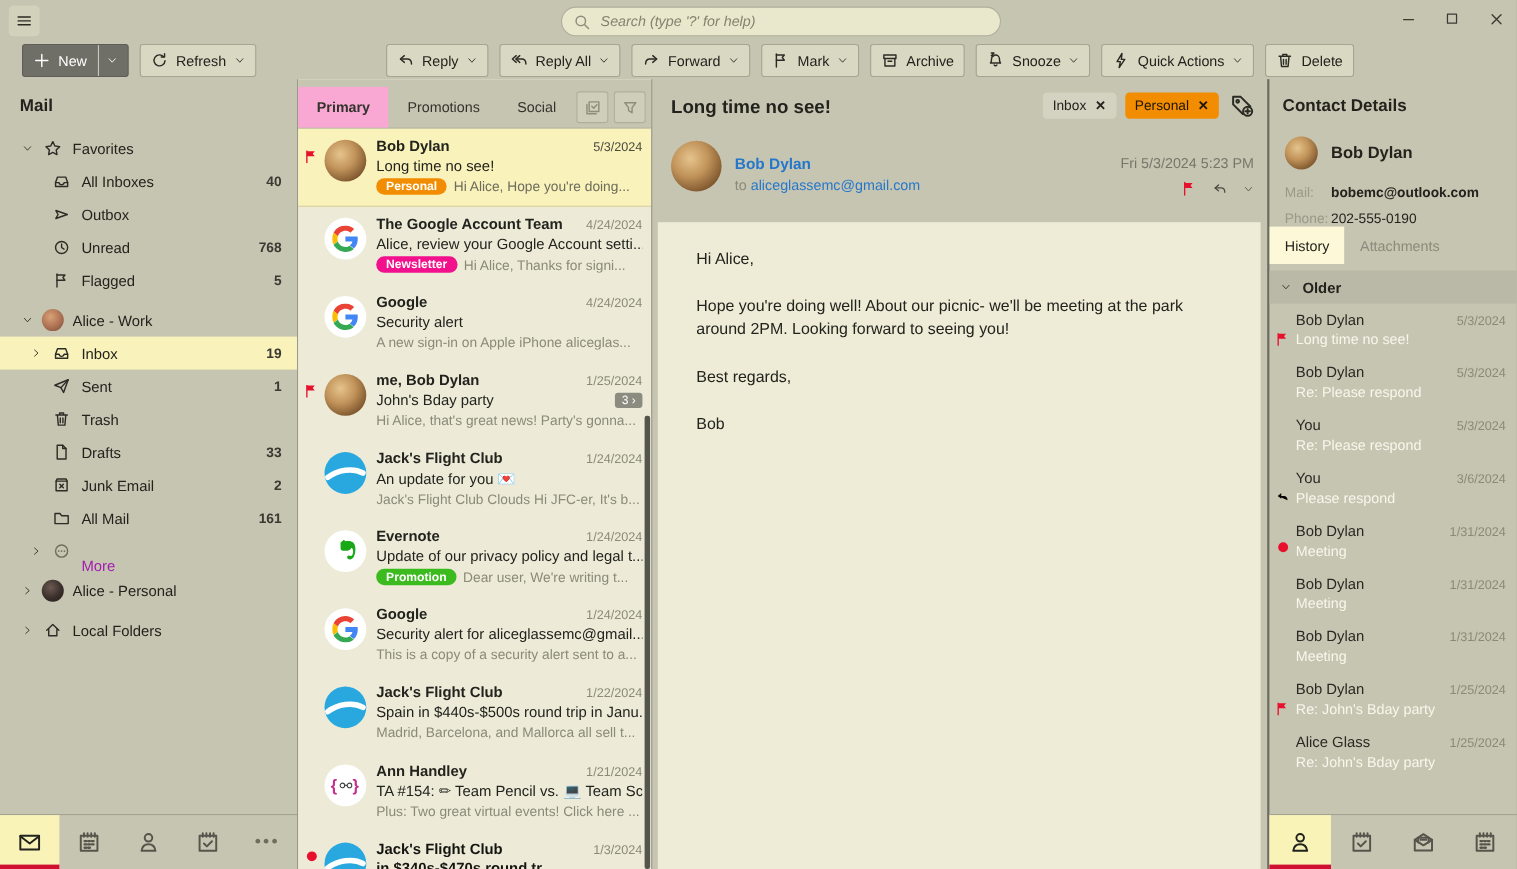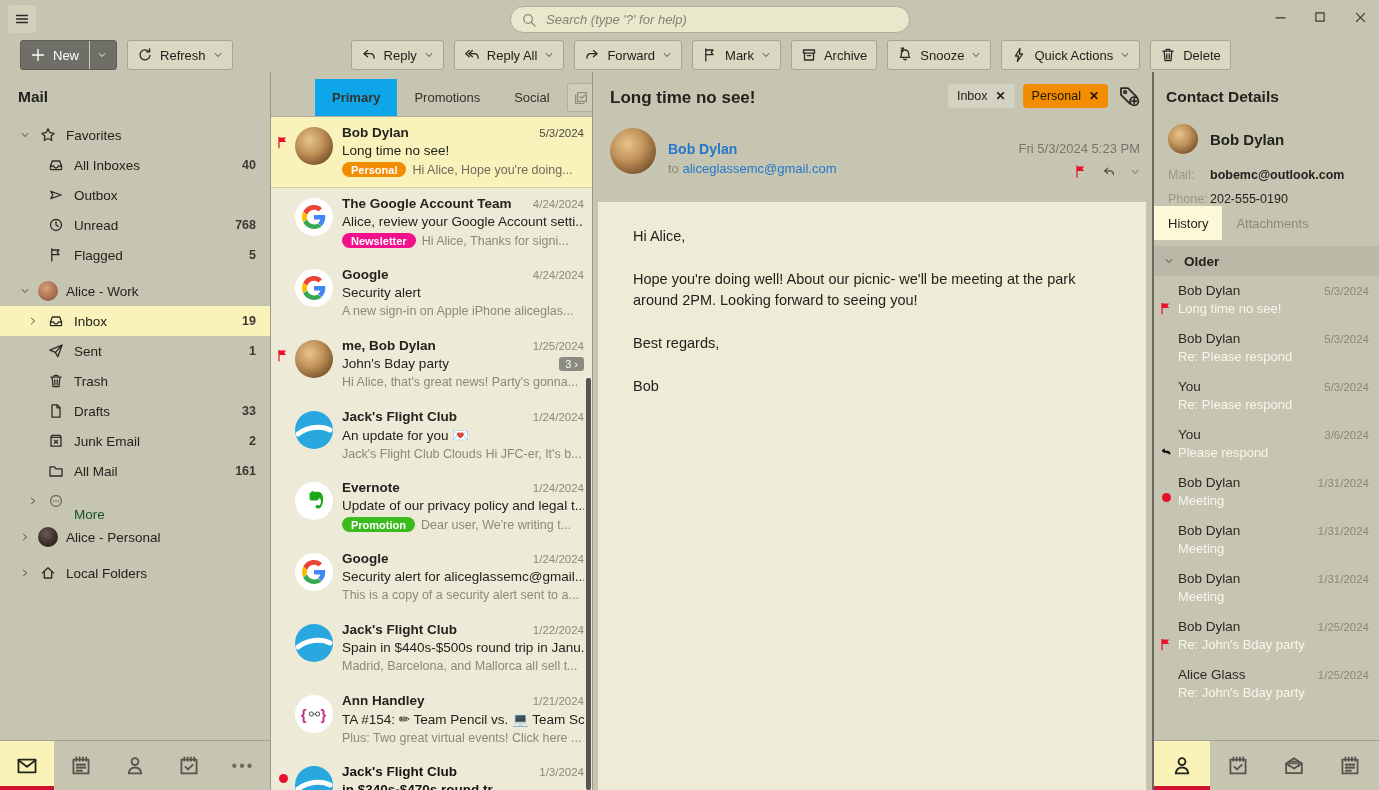--- a/index.html
+++ b/index.html
@@ -39,32 +39,32 @@
   .vline{position:absolute;top:72px;bottom:0;width:1px;background:#9a9989;}
   #sidebar{position:absolute;left:0;top:72px;width:270px;height:668px;overflow:hidden;}
   #sidebar-title{font-size:15.5px;font-weight:bold;padding:16px 0 14px 18px;}
   .srow{height:30px;display:flex;align-items:center;font-size:13.5px;padding-right:14px;}
   .srow .schev{width:22px;margin-left:14px;display:flex;justify-content:center;color:#2d2d27;}
   .srow .sicon{width:24px;display:flex;justify-content:center;color:#2d2d27;margin-right:6px;}
   .srow.lvl1 .schev{margin-left:22px;}
   .srow .slbl{flex:1;white-space:nowrap;overflow:hidden;}
   .srow .scount{font-size:12.5px;font-weight:bold;color:#3a3a32;}
   .srow.sel{background:#f9f2ba;}
-  .srow.muted .slbl{color:#14532d;margin-top:26px;}
+  .srow.muted .slbl{color:#a21caf;margin-top:26px;}
   .srow.muted .sicon{color:#6f6e60;}
   .srow.gap{margin-top:6px;}
   .savatar{width:20px;height:20px;border-radius:50%;}
   .av-alice{background:radial-gradient(circle at 40% 35%,#d9a275 0%,#b4795a 45%,#7c4a37 100%);}
   .av-dark{background:radial-gradient(circle at 40% 35%,#6b5a52 0%,#3b2f2b 55%,#201a18 100%);}
 
   
   #listpane{position:absolute;left:271px;top:72px;width:321px;height:718px;background:#edebd8;overflow:hidden;}
   #tabsrow{height:45px;background:#c6c5b1;display:flex;align-items:flex-end;border-bottom:1px solid #b0af9e;}
   .mtab{height:37px;display:flex;align-items:center;padding:0 17px;font-size:13px;color:#33332c;}
-  .mtab.active{background:#0ea5e9;font-weight:bold;margin-left:44px;}
+  .mtab.active{background:#f9a8d4;font-weight:bold;}
   #tab-tools{margin-left:auto;display:flex;gap:5px;padding:0 5px 4px 0;}
   .toolbtn{width:29px;height:29px;background:#cfceba;border:1px solid #b0af9c;border-radius:3px;
            display:flex;align-items:center;justify-content:center;color:#8f8e7e;}
   .mitem{height:71px;display:flex;padding-top:8px;}
   .mitem.sel{background:#f9f2ba;border-bottom:1px solid #d6cf9e;}
   .mmark{width:24px;display:flex;justify-content:center;padding-top:10px;}
   .mlogo{width:38px;height:38px;border-radius:50%;flex:none;margin-top:2px;
          display:flex;align-items:center;justify-content:center;overflow:hidden;}
   .logo-bob{background:radial-gradient(circle at 38% 35%,#e5c48c 0%,#c1935a 40%,#815930 75%,#4f3419 100%);}
   .logo-google{background:#fff;}

